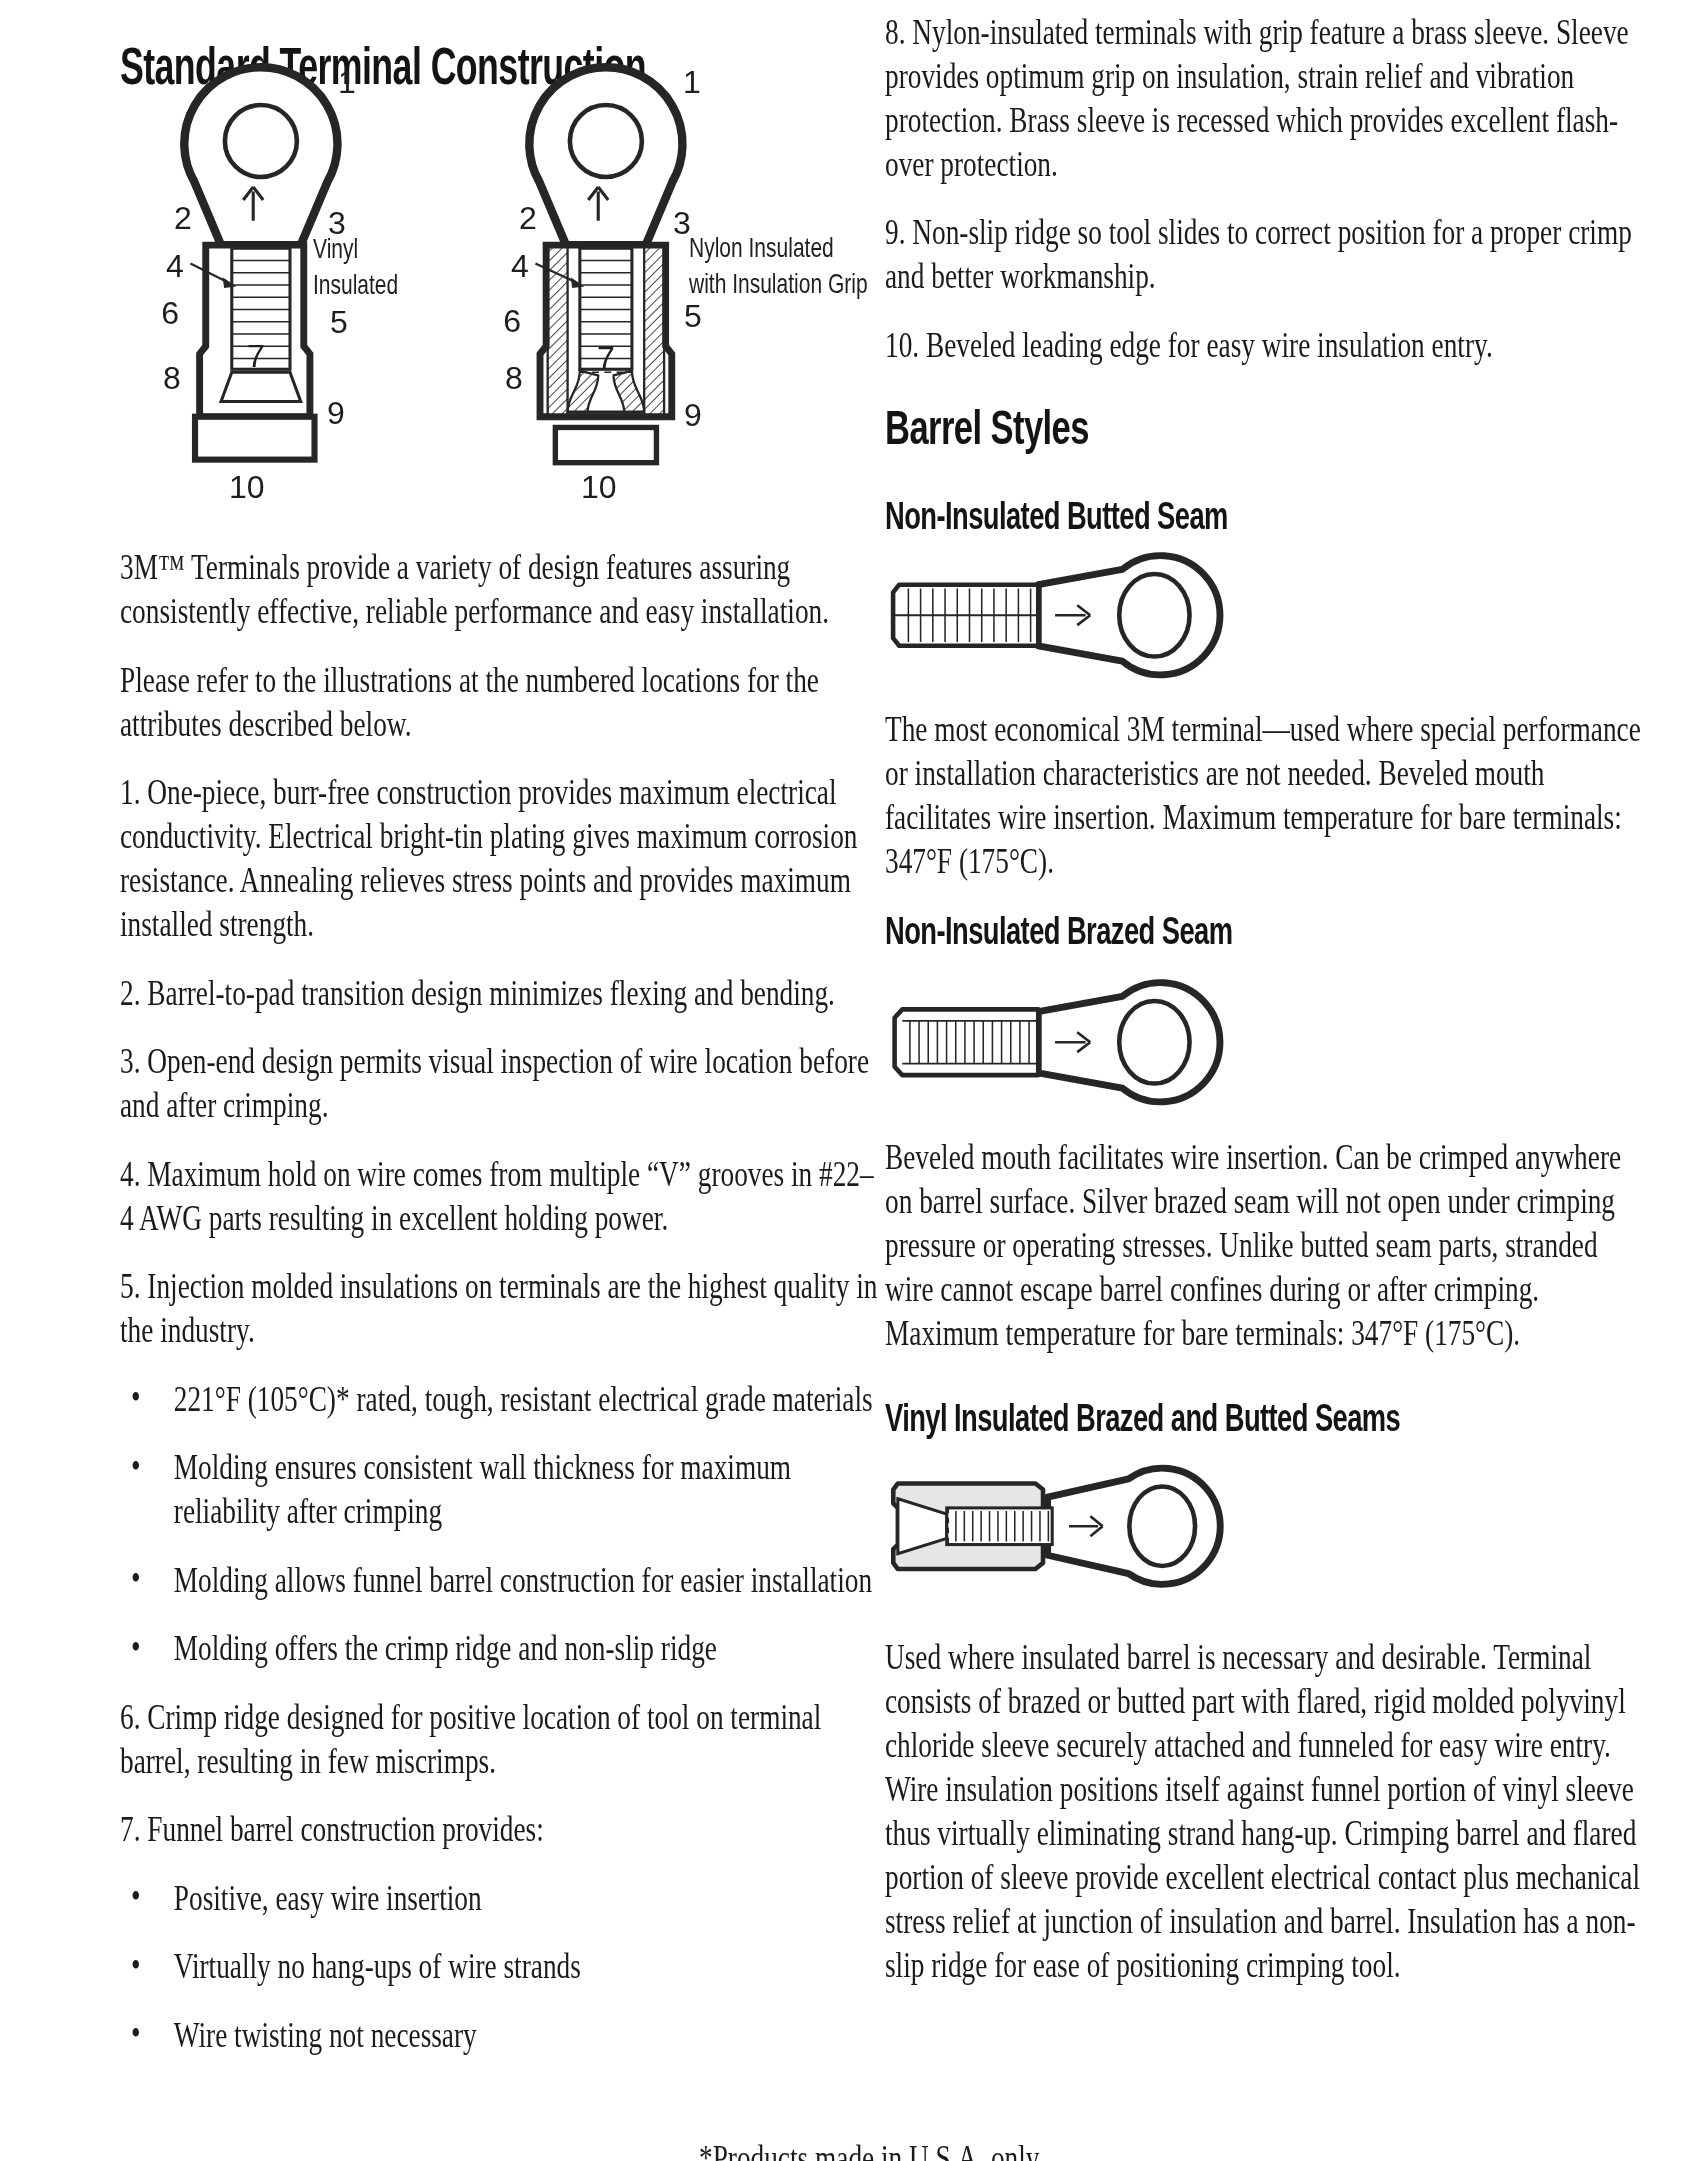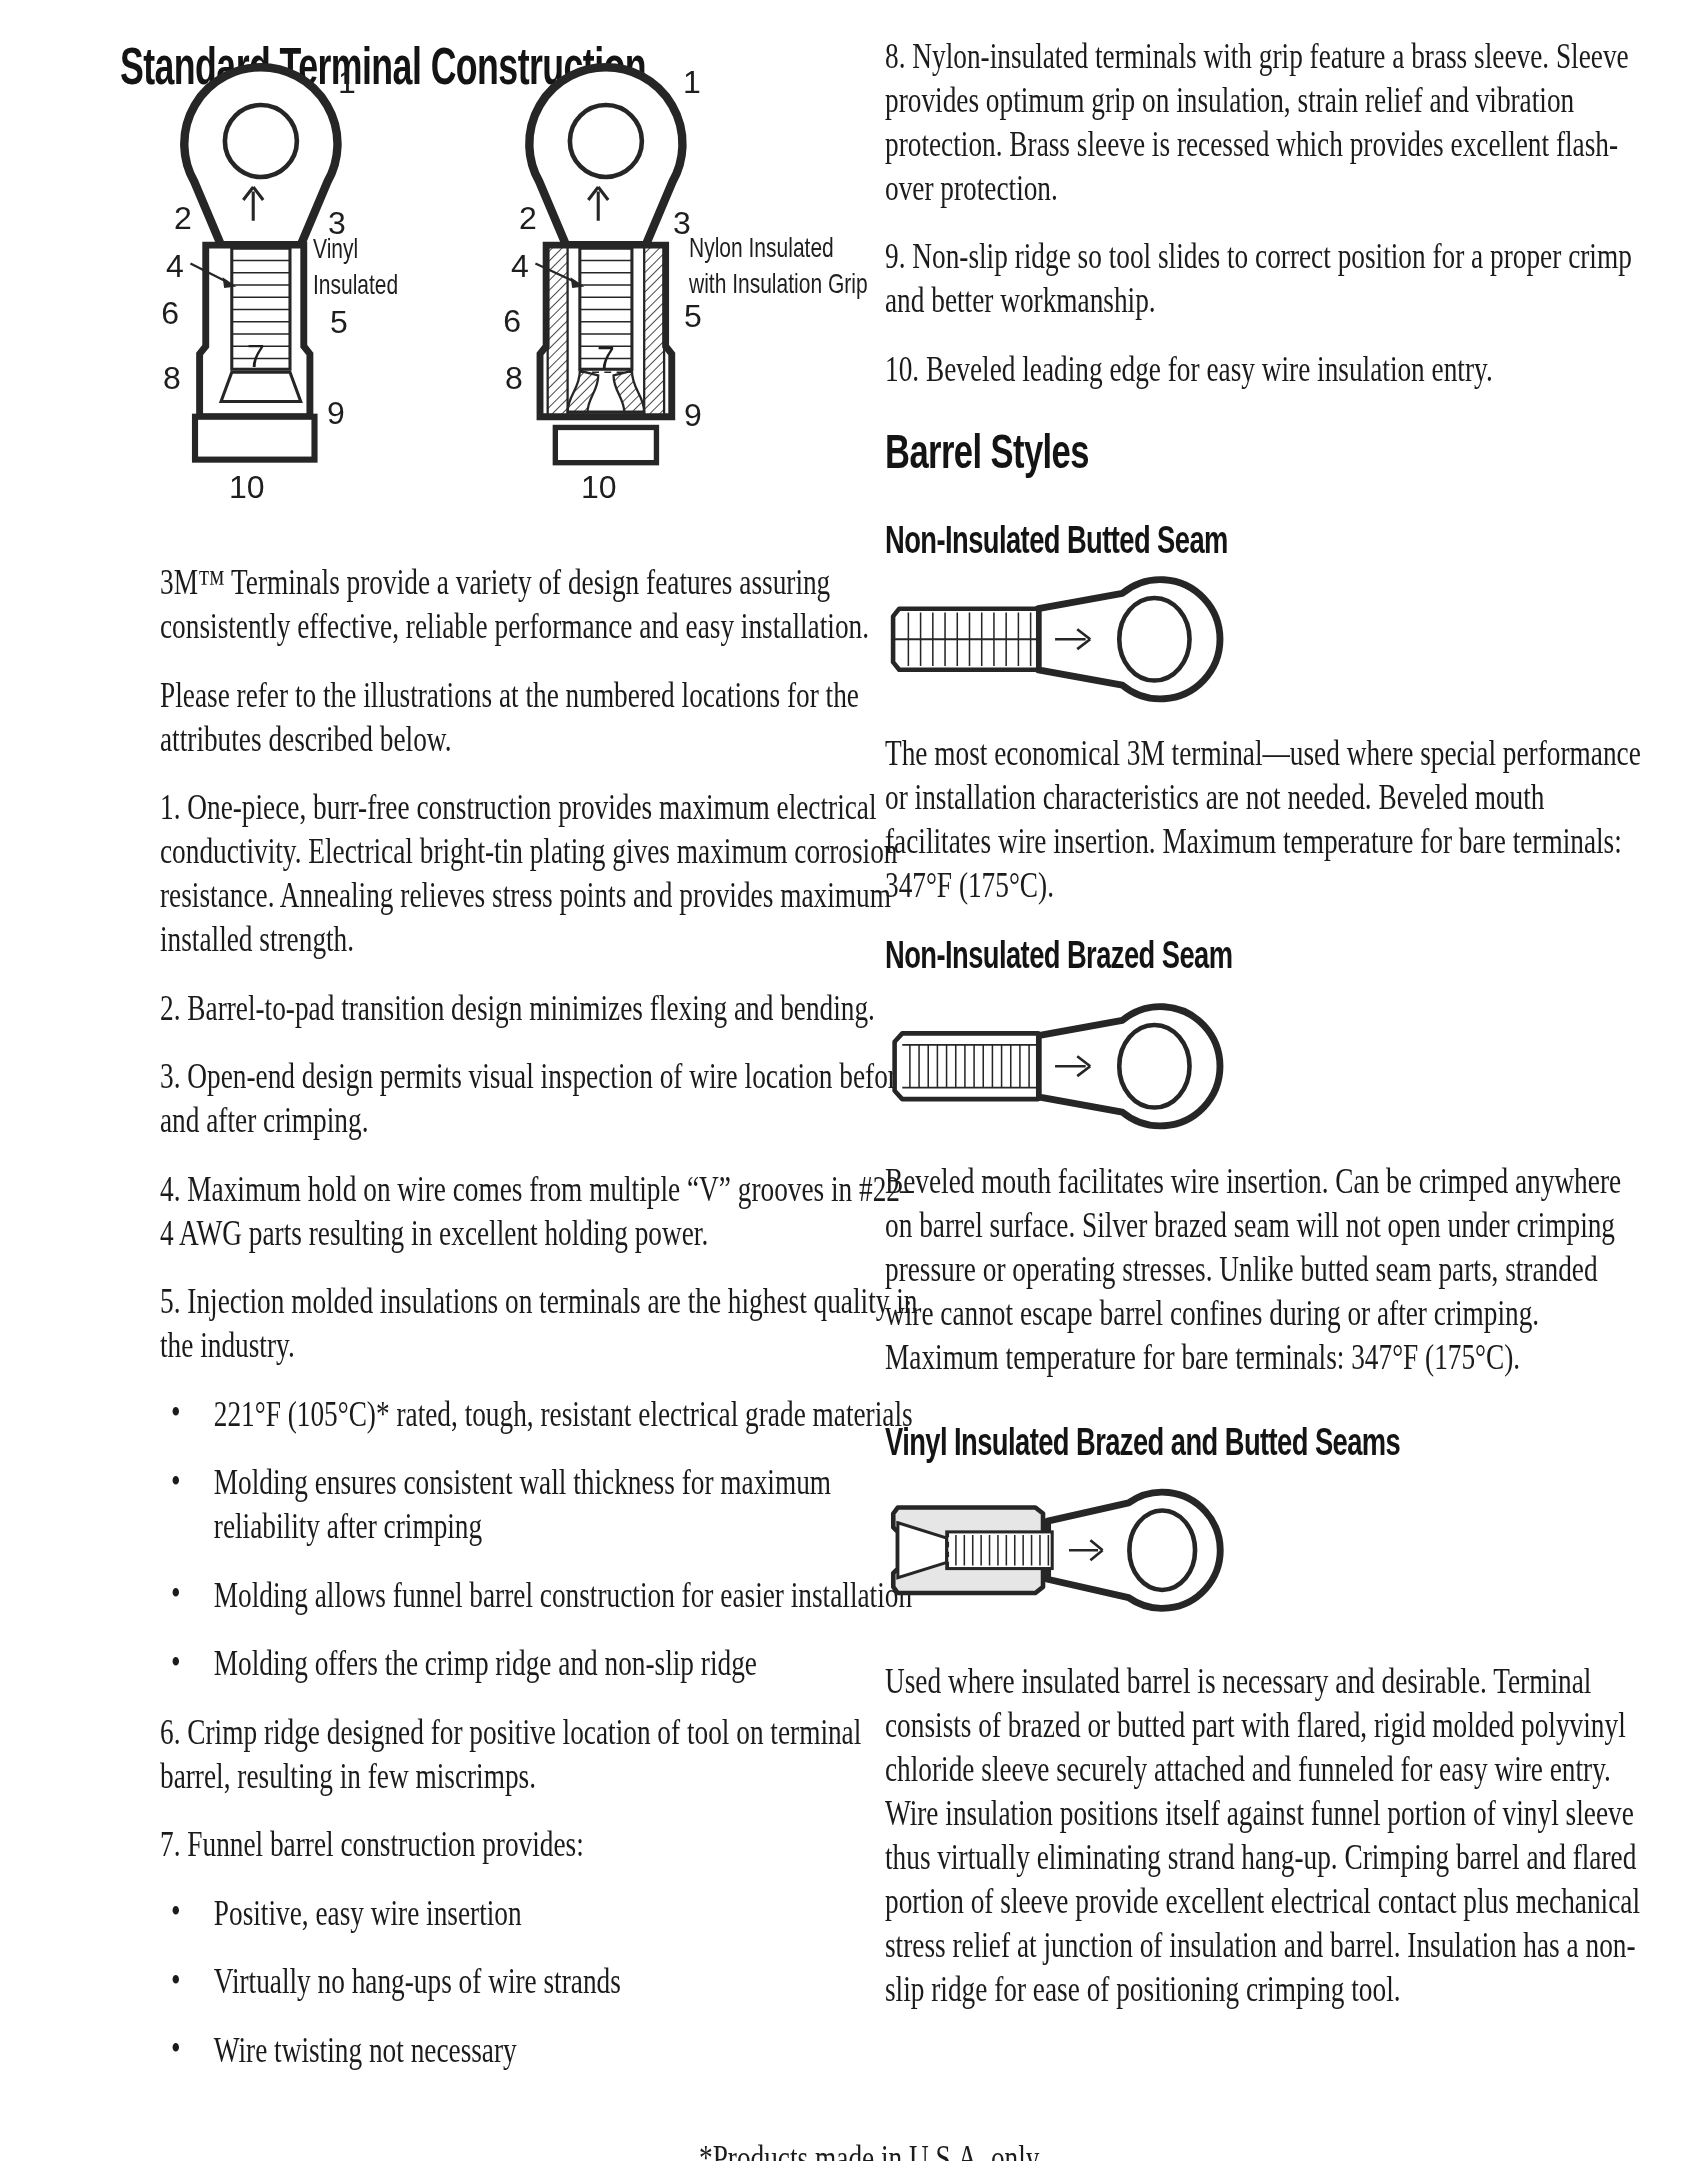--- a/index.html
+++ b/index.html
@@ -1,21 +1,21 @@
 <!DOCTYPE html>
 <html style="font-size:12.3px"><head>
 <meta charset="utf-8">
 <style>
   html,body{margin:0;padding:0;}
   body{width:1701px;height:2161px;background:#ffffff;position:relative;overflow:hidden;
        font-family:"Liberation Serif",serif;color:#1b1b1b;}
   
   .col{position:absolute;width:767px;}
-  .col-left{left:120px;top:561px;margin-left:40px;}
-  .col-right{left:885px;top:10.7px;margin-top:24px;}
+  .col-left{left:120px;top:546px;}
+  .col-right{left:885px;top:10.7px;}
   .par{font-family:"Liberation Serif",serif;font-size:35px;line-height:44px;
        width:972px;transform:scaleX(0.78);transform-origin:0 0;margin:0 0 24.5px 0;}
   .bullet-par{position:relative;padding-left:69px;box-sizing:border-box;}
   .bullet-par .b{position:absolute;left:14px;top:-1.5px;}
   .h-sans{font-family:"Liberation Sans",sans-serif;font-weight:bold;color:#141414;
           transform:scaleX(0.72);transform-origin:0 0;white-space:nowrap;letter-spacing:-0.8px;}
   .page-title{position:absolute;left:120px;top:4.6px;font-size:51px;line-height:55px;transform:scaleX(0.70);}
   .h-big{font-size:48px;line-height:52px;margin:0;}
   .h-sub{font-size:38px;line-height:43px;margin:0;}
   

